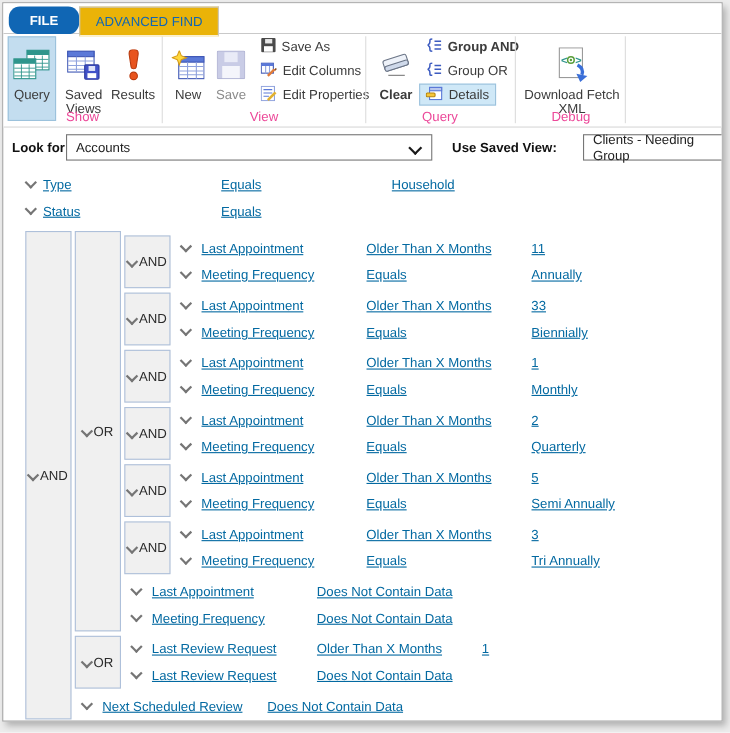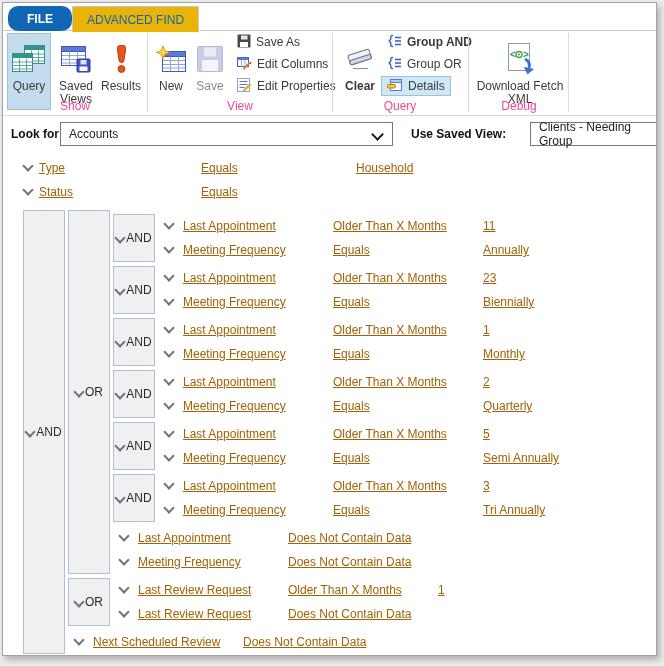--- a/index.html
+++ b/index.html
@@ -55,21 +55,21 @@
   .criteria{position:absolute;top:153px;left:0;right:0;bottom:0;padding-left:20px;box-sizing:border-box;overflow:hidden;}
   .crow{display:flex;align-items:center;height:24px;padding-left:7px;font-size:12px;}
   .crow.lvl0{padding-left:1px;}
   .cc{width:18px;flex:none;display:flex;align-items:center;}
   .lvl0 .cc{width:15px;}
   .fc{width:150px;flex:none;white-space:nowrap;overflow:hidden;}
   .oc{width:150px;flex:none;white-space:nowrap;overflow:hidden;}
   .vc{flex:1;min-width:0;white-space:nowrap;overflow:hidden;}
   .lvl0 .fc{width:162px;}
   .lvl0 .oc{width:155px;}
-  .lnk{color:#a16207;text-decoration:underline;cursor:pointer;}
+  .lnk{color:#0369a1;text-decoration:underline;cursor:pointer;}
   .chev{width:6px;height:6px;border-left:2px solid #757575;border-bottom:2px solid #757575;transform:rotate(-45deg);display:inline-block;margin-top:-4px;}
   .grp{display:flex;margin-bottom:4px;}
   .glabel{
     flex:0 0 42px;margin-right:3px;background:#f0f0f0;border:1px solid #aec0da;
     display:flex;align-items:center;justify-content:center;font-size:12px;color:#2b2b2b;box-sizing:border-box;cursor:pointer;
   }
   .glabel .chev{margin-right:2px;margin-top:-1px;}
   .gbody{flex:1;min-width:0;}
   .grp.outer{margin-top:6px;margin-bottom:0;}
   .grp.or1 > .gbody{padding-top:4px;}
@@ -328,21 +328,21 @@
                   <i class="chev"></i>
                   <span>AND</span>
                 </div>
               <div class="gbody">
                 <div class="crow">
                   <span class="cc">
                       <i class="chev"></i>
                     </span>
                   <span class="fc"><span class="lnk">Last Appointment</span></span>
                   <span class="oc"><span class="lnk">Older Than X Months</span></span>
-                  <span class="vc"><span class="lnk">23</span></span>
+                  <span class="vc"><span class="lnk">33</span></span>
                 </div>
                 <div class="crow">
                   <span class="cc">
                       <i class="chev"></i>
                     </span>
                   <span class="fc"><span class="lnk">Meeting Frequency</span></span>
                   <span class="oc"><span class="lnk">Equals</span></span>
                   <span class="vc"><span class="lnk">Biennially</span></span>
                 </div>
               </div>

